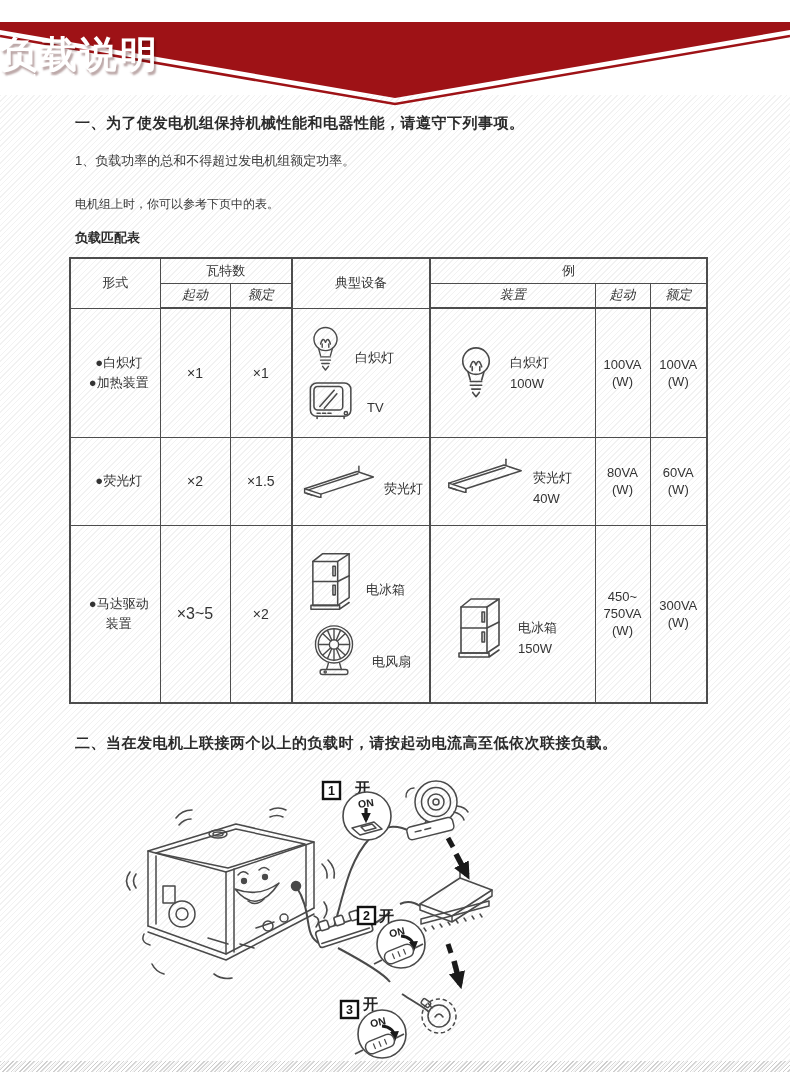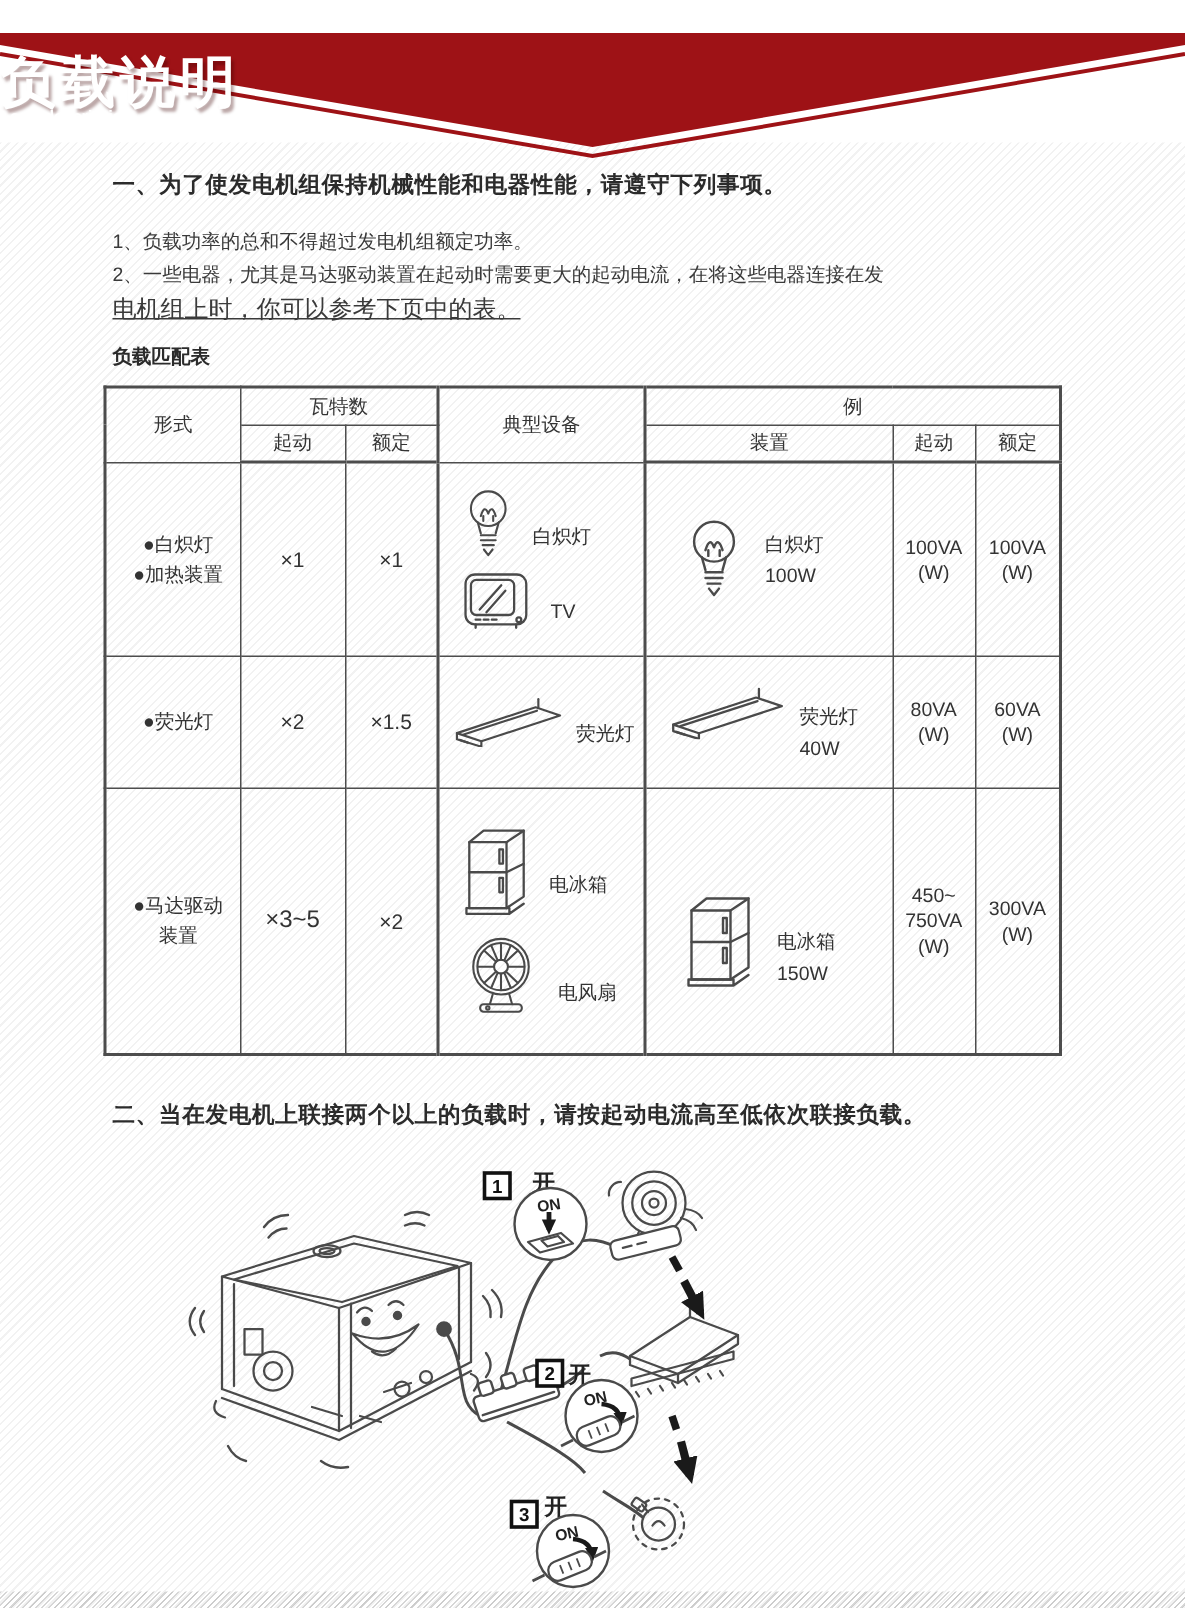--- a/index.html
+++ b/index.html
@@ -14,30 +14,30 @@
   .banner-svg{position:absolute;left:0;top:0;}
   .banner-title{position:absolute;top:30px;left:0;width:100%;text-align:left;color:#fff;
         font-size:37px;font-weight:bold;letter-spacing:3px;text-shadow:2px 3px 2px rgba(60,0,0,0.35);z-index:3;}
   .banner-sub{position:absolute;top:72px;left:0;width:100%;text-align:left;color:#fff;
         font-size:11px;font-weight:bold;z-index:3;}
   
   .abs{position:absolute;}
   .h1{left:75px;top:114px;font-size:15px;font-weight:bold;color:#2b2b2b;letter-spacing:0.5px;}
   .p1{left:75px;top:152px;font-size:13px;}
   .p2{left:75px;top:174px;font-size:13px;}
-  .p3{left:75px;top:196px;font-size:16px;text-decoration:underline;}
+  .p3{left:75px;top:196px;font-size:12px;}
   .tbl-title{left:75px;top:229px;font-size:13px;font-weight:bold;color:#2b2b2b;}
   .h2{left:75px;top:734px;font-size:15px;font-weight:bold;color:#2b2b2b;letter-spacing:0.5px;}
   
   table.load{position:absolute;left:69px;top:257px;border-collapse:collapse;table-layout:fixed;
         width:637px;font-size:13px;color:#333;}
   table.load td{border:1px solid #4d4d4d;text-align:center;vertical-align:middle;padding:0;}
   table.load{border:2px solid #4d4d4d;}
   td.bL2{border-left-width:2px !important;}
-  tr.hdr-bot td{border-bottom-width:2px;}
+  tr.hdr-bot td{border-bottom-width:2px;font-style:italic;}
   .form-cell{text-align:left;padding-left:7px !important;line-height:20px;}
   .dev-col{display:flex;flex-direction:column;justify-content:center;gap:8px;height:100%;}
   .dev{display:flex;align-items:flex-end;gap:13px;padding-left:16px;}
   .dev .lbl{padding-bottom:6px;white-space:nowrap;}
   .exdev{display:flex;align-items:center;gap:15px;padding-left:26px;height:100%;}
   .exdev .lbl2{text-align:left;line-height:21px;}
   .va{line-height:17px;}
   .icon{flex:0 0 auto;}
   svg text{font-family:"Liberation Sans","DejaVu Sans",sans-serif;}
 </style>
@@ -50,21 +50,20 @@
 
   <svg class="banner-svg" width="790" height="112" viewBox="0 0 790 112">
     <polygon points="0,22 790,22 790,30 395,98 0,30" fill="#9e1216"></polygon>
     <path d="M0 36 L395 104 L790 36" fill="none" stroke="#9e1216" stroke-width="2.6"></path>
   </svg>
   <div class="banner-title">负载说明</div>
   <div class="banner-sub">Load description</div>
 
   <div class="abs h1">一、为了使发电机组保持机械性能和电器性能，请遵守下列事项。</div>
   <div class="abs p1">1、负载功率的总和不得超过发电机组额定功率。</div>
-  <div class="abs p2">2、一些电器，尤其是马达驱动装置在起动时需要更大的起动电流，在将这些电器连接在发</div>
   <div class="abs p3">电机组上时，你可以参考下页中的表。</div>
   <div class="abs tbl-title">负载匹配表</div>
 
   <svg width="0" height="0" style="position:absolute" aria-hidden="true">
     <defs>
       <symbol id="i-bulb" viewBox="0 0 40 58">
         <g fill="none" stroke="#4a4a4a" stroke-width="1.7" stroke-linecap="round" stroke-linejoin="round">
           <circle cx="20" cy="17" r="14"></circle>
           <path d="M11.5 28 L14 37 M28.5 28 L26 37"></path>
           <path d="M14 38.5 h12 M14 42.5 h12 M15.5 46.5 h9"></path>

